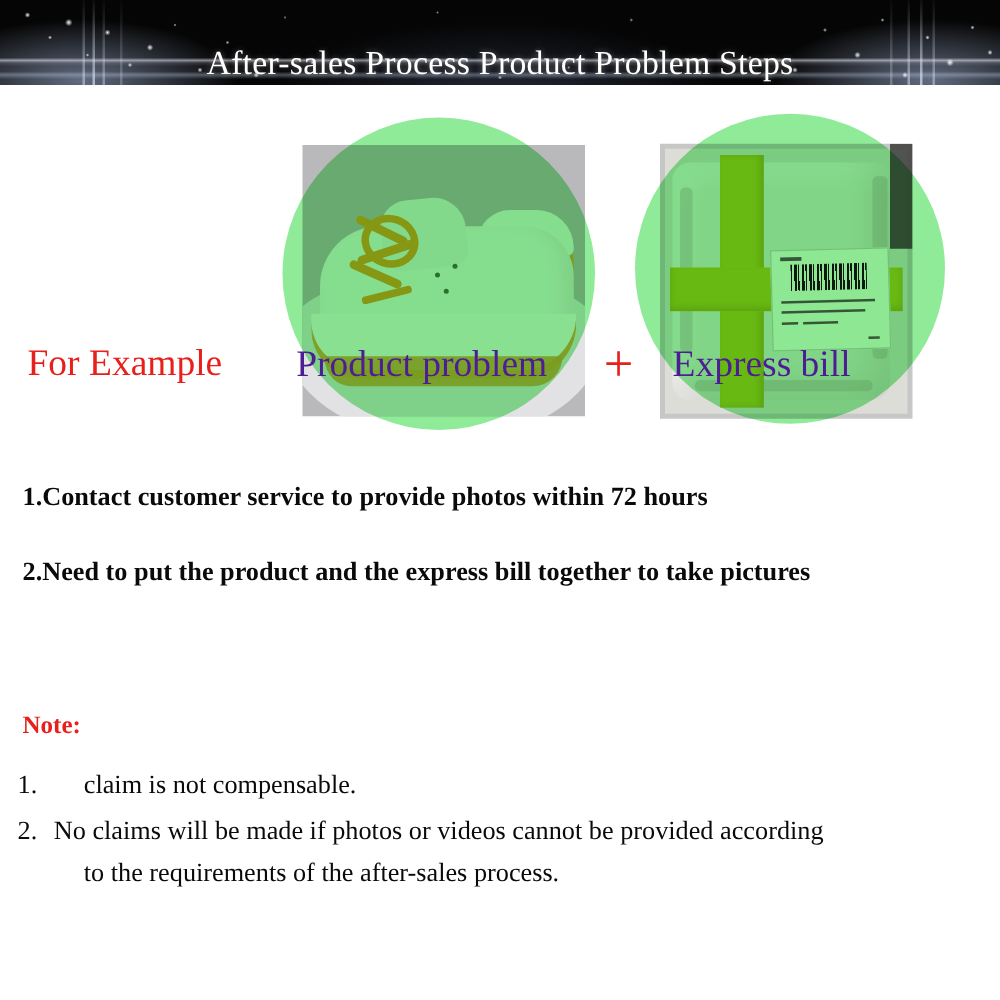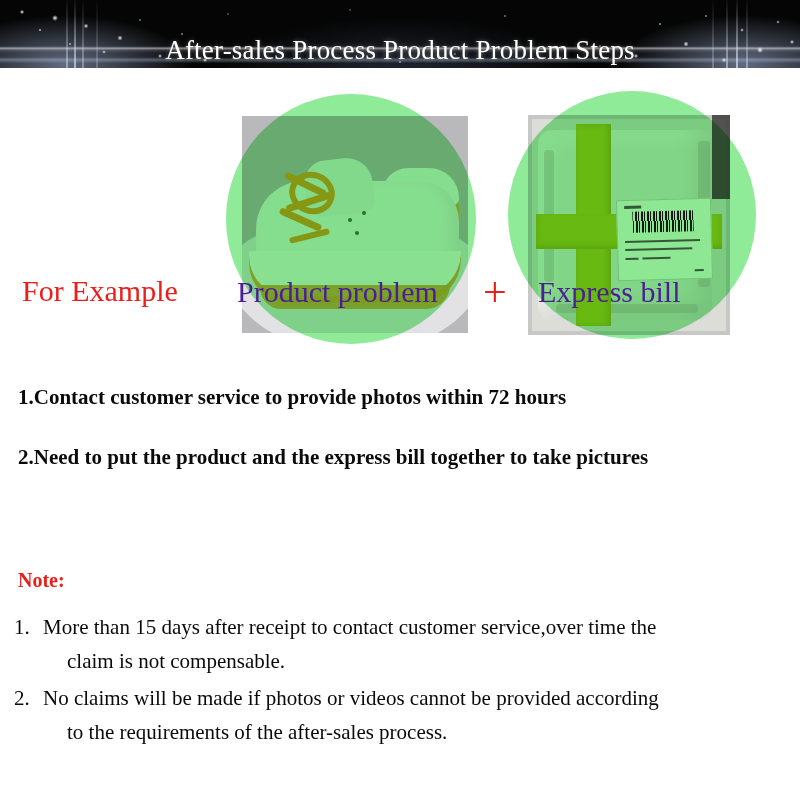--- a/index.html
+++ b/index.html
@@ -459,21 +459,20 @@
   <div class="step-line">1.Contact customer service to provide photos within 72 hours</div>
   <div class="step-line">2.Need to put the product and the express bill together to take pictures</div>
 </div>
 
 <div class="note-title">Note:</div>
 
 <div class="notes">
   <div class="note-item">
     <span class="note-num">1.</span>
     <span class="note-text">
-      <span>More than 15 days after receipt to contact customer service,over time the</span>
       <span class="cont">claim is not compensable.</span>
     </span>
   </div>
   <div class="note-item">
     <span class="note-num">2.</span>
     <span class="note-text">
       <span>No claims will be made if photos or videos cannot be provided according</span>
       <span class="cont">to the requirements of the after-sales process.</span>
     </span>
   </div>

